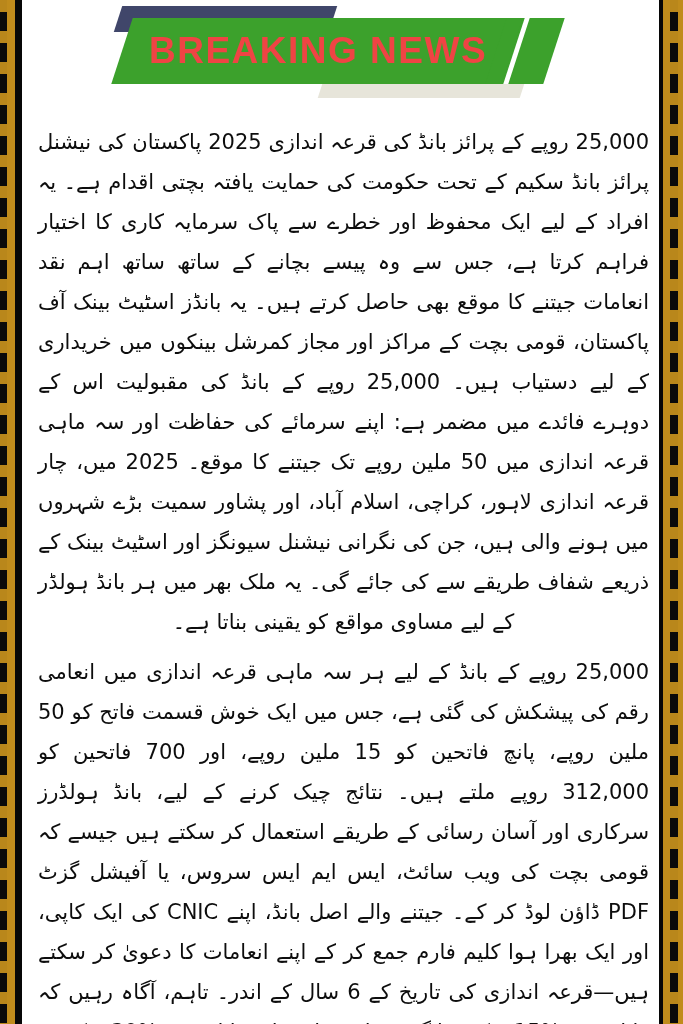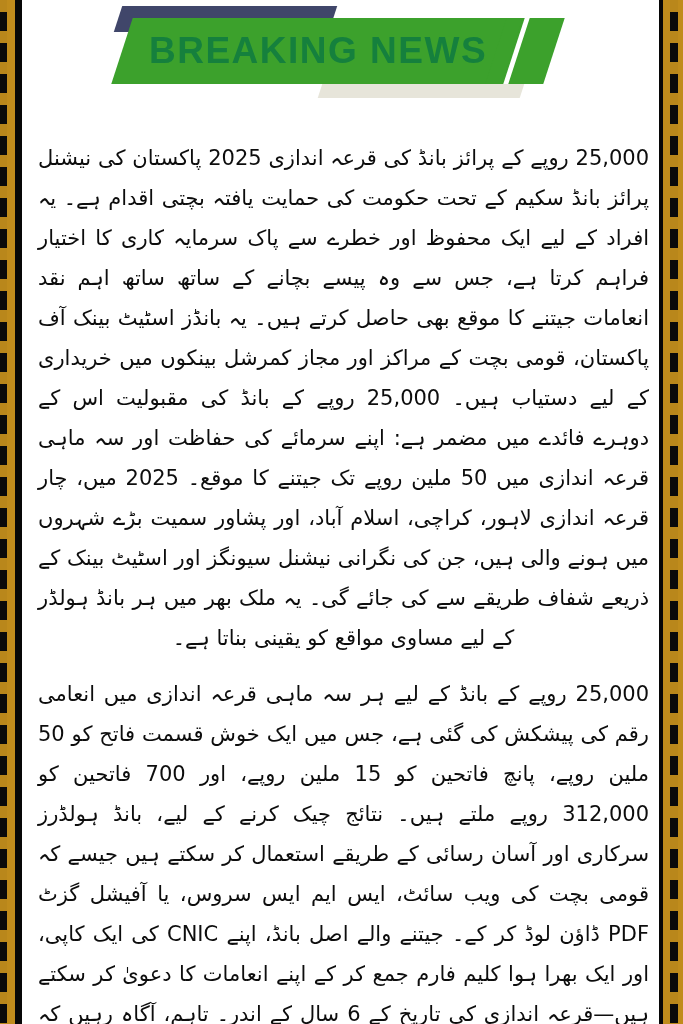--- a/index.html
+++ b/index.html
@@ -34,33 +34,33 @@
   .navy-shape{left:118px;top:6px;width:215px;height:26px;background:var(--navy);}
   .beige-shape{left:320px;top:84px;width:202px;height:14px;background:var(--beige);}
   .green-main{left:122px;top:18px;width:392px;height:66px;background:var(--green);}
   .stripe-1{left:496px;top:18px;width:16px;height:66px;background:var(--green);}
   .stripe-2{left:519px;top:18px;width:35px;height:66px;background:var(--green);}
   .banner-label{
     position:absolute;left:122px;top:18px;width:392px;height:66px;
     display:flex;align-items:center;justify-content:center;
     font-family:"Liberation Sans","DejaVu Sans",sans-serif;
     font-size:37px;font-weight:800;letter-spacing:1.5px;
-    color:#15803d;white-space:nowrap;
+    color:#ef4444;white-space:nowrap;
   }
 
   
   .article{
     position:absolute;left:38px;right:34px;top:122px;
     direction:rtl;
     color:#0d0d0d;
     font-size:21px;line-height:40px;
     text-align:justify;
   }
   .article p{
-    margin:16px 0 10px 0;
+    margin:0 0 10px 0;
     text-align:justify;
     text-align-last:center;
     -moz-text-align-last:center;
   }
 
   :root{
     --green:#3ca12c;
     --navy:#40466a;
     --beige:#e7e5da;
     --gold:#c08c1c;

